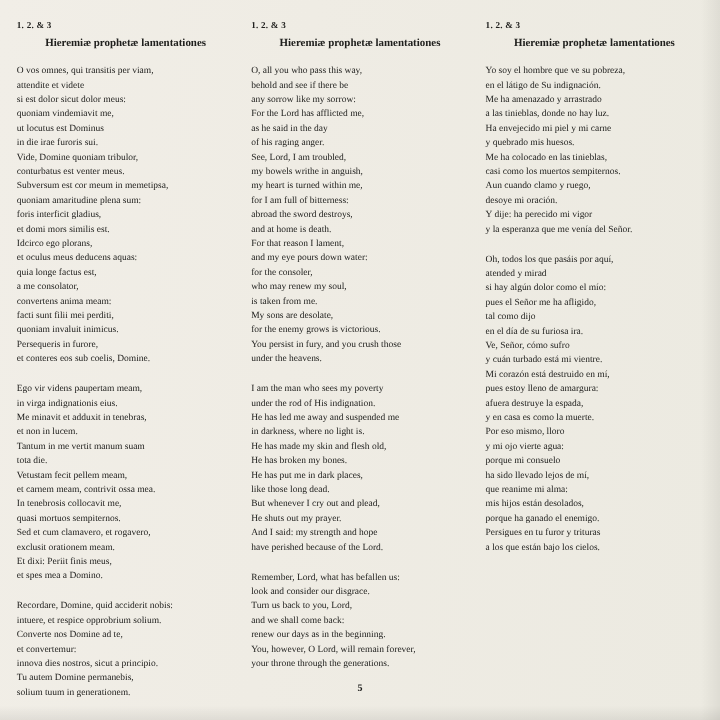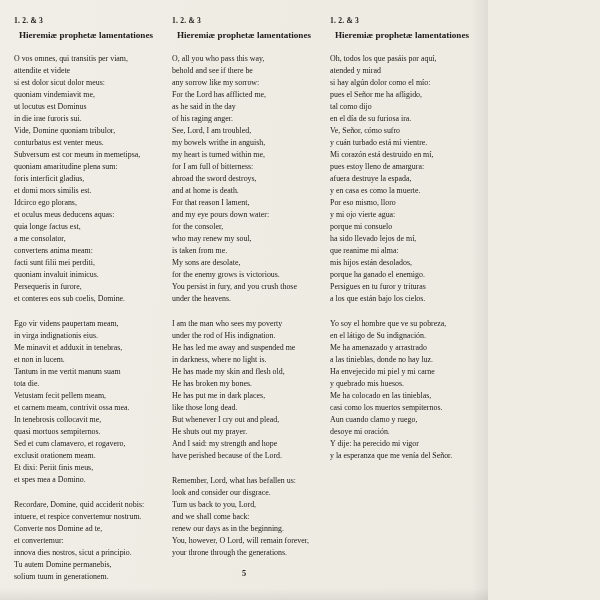--- a/index.html
+++ b/index.html
@@ -9,21 +9,21 @@
   body {
     width: 600px;
     height: 600px;
     background: #efece4;
     font-family: "Liberation Serif", serif;
     color: #20201e;
     overflow: hidden;
   }
   .page {
     position: relative;
-    width: 488px;
+    width: 600px;
     height: 600px;
     box-sizing: border-box;
     padding: 16px 14px 10px 14px;
     background: linear-gradient(95deg, #f1eee7 0%, #efece4 40%, #eceae1 100%);
   }
   .columns {
     display: flex;
     flex-direction: row;
     gap: 14px;
     height: 528px;
@@ -126,21 +126,21 @@
 et carnem meam, contrivit ossa mea.
 In tenebrosis collocavit me,
 quasi mortuos sempiternos.
 Sed et cum clamavero, et rogavero,
 exclusit orationem meam.
 Et dixi: Periit finis meus,
 et spes mea a Domino.</div>
       </div>
       <div class="stanza">
         <div class="line">Recordare, Domine, quid acciderit nobis:
-intuere, et respice convertemur nostrum.
+intuere, et respice opprobrium solium.
 Converte nos Domine ad te,
 et convertemur:
 innova dies nostros, sicut a principio.
 Tu autem Domine permanebis,
 solium tuum in generationem.</div>
       </div>
     </div>
 
     <div class="col col-eng">
       <div class="col-head">1. 2. &amp; 3</div>
@@ -190,20 +190,34 @@
 renew our days as in the beginning.
 You, however, O Lord, will remain forever,
 your throne through the generations.</div>
       </div>
     </div>
 
     <div class="col col-spa">
       <div class="col-head">1. 2. &amp; 3</div>
       <div class="col-title">Hieremiæ prophetæ lamentationes</div>
       <div class="stanza">
+        <div class="line">Yo soy el hombre que ve su pobreza,
+en el látigo de Su indignación.
+Me ha amenazado y arrastrado
+a las tinieblas, donde no hay luz.
+Ha envejecido mi piel y mi carne
+y quebrado mis huesos.
+Me ha colocado en las tinieblas,
+casi como los muertos sempiternos.
+Aun cuando clamo y ruego,
+desoye mi oración.
+Y dije: ha perecido mi vigor
+y la esperanza que me venía del Señor.</div>
+      </div>
+      <div class="stanza">
         <div class="line">Oh, todos los que pasáis por aquí,
 atended y mirad
 si hay algún dolor como el mío:
 pues el Señor me ha afligido,
 tal como dijo
 en el día de su furiosa ira.
 Ve, Señor, cómo sufro
 y cuán turbado está mi vientre.
 Mi corazón está destruido en mí,
 pues estoy lleno de amargura:
@@ -212,34 +226,20 @@
 Por eso mismo, lloro
 y mi ojo vierte agua:
 porque mi consuelo
 ha sido llevado lejos de mí,
 que reanime mi alma:
 mis hijos están desolados,
 porque ha ganado el enemigo.
 Persigues en tu furor y trituras
 a los que están bajo los cielos.</div>
       </div>
-      <div class="stanza">
-        <div class="line">Yo soy el hombre que ve su pobreza,
-en el látigo de Su indignación.
-Me ha amenazado y arrastrado
-a las tinieblas, donde no hay luz.
-Ha envejecido mi piel y mi carne
-y quebrado mis huesos.
-Me ha colocado en las tinieblas,
-casi como los muertos sempiternos.
-Aun cuando clamo y ruego,
-desoye mi oración.
-Y dije: ha perecido mi vigor
-y la esperanza que me venía del Señor.</div>
-      </div>
     </div>
 
   </div>
 
   <div class="page-number">5</div>
   <div class="edge-shadow"></div>
   <div class="bottom-shadow"></div>
 </div>
 
 </body></html>

